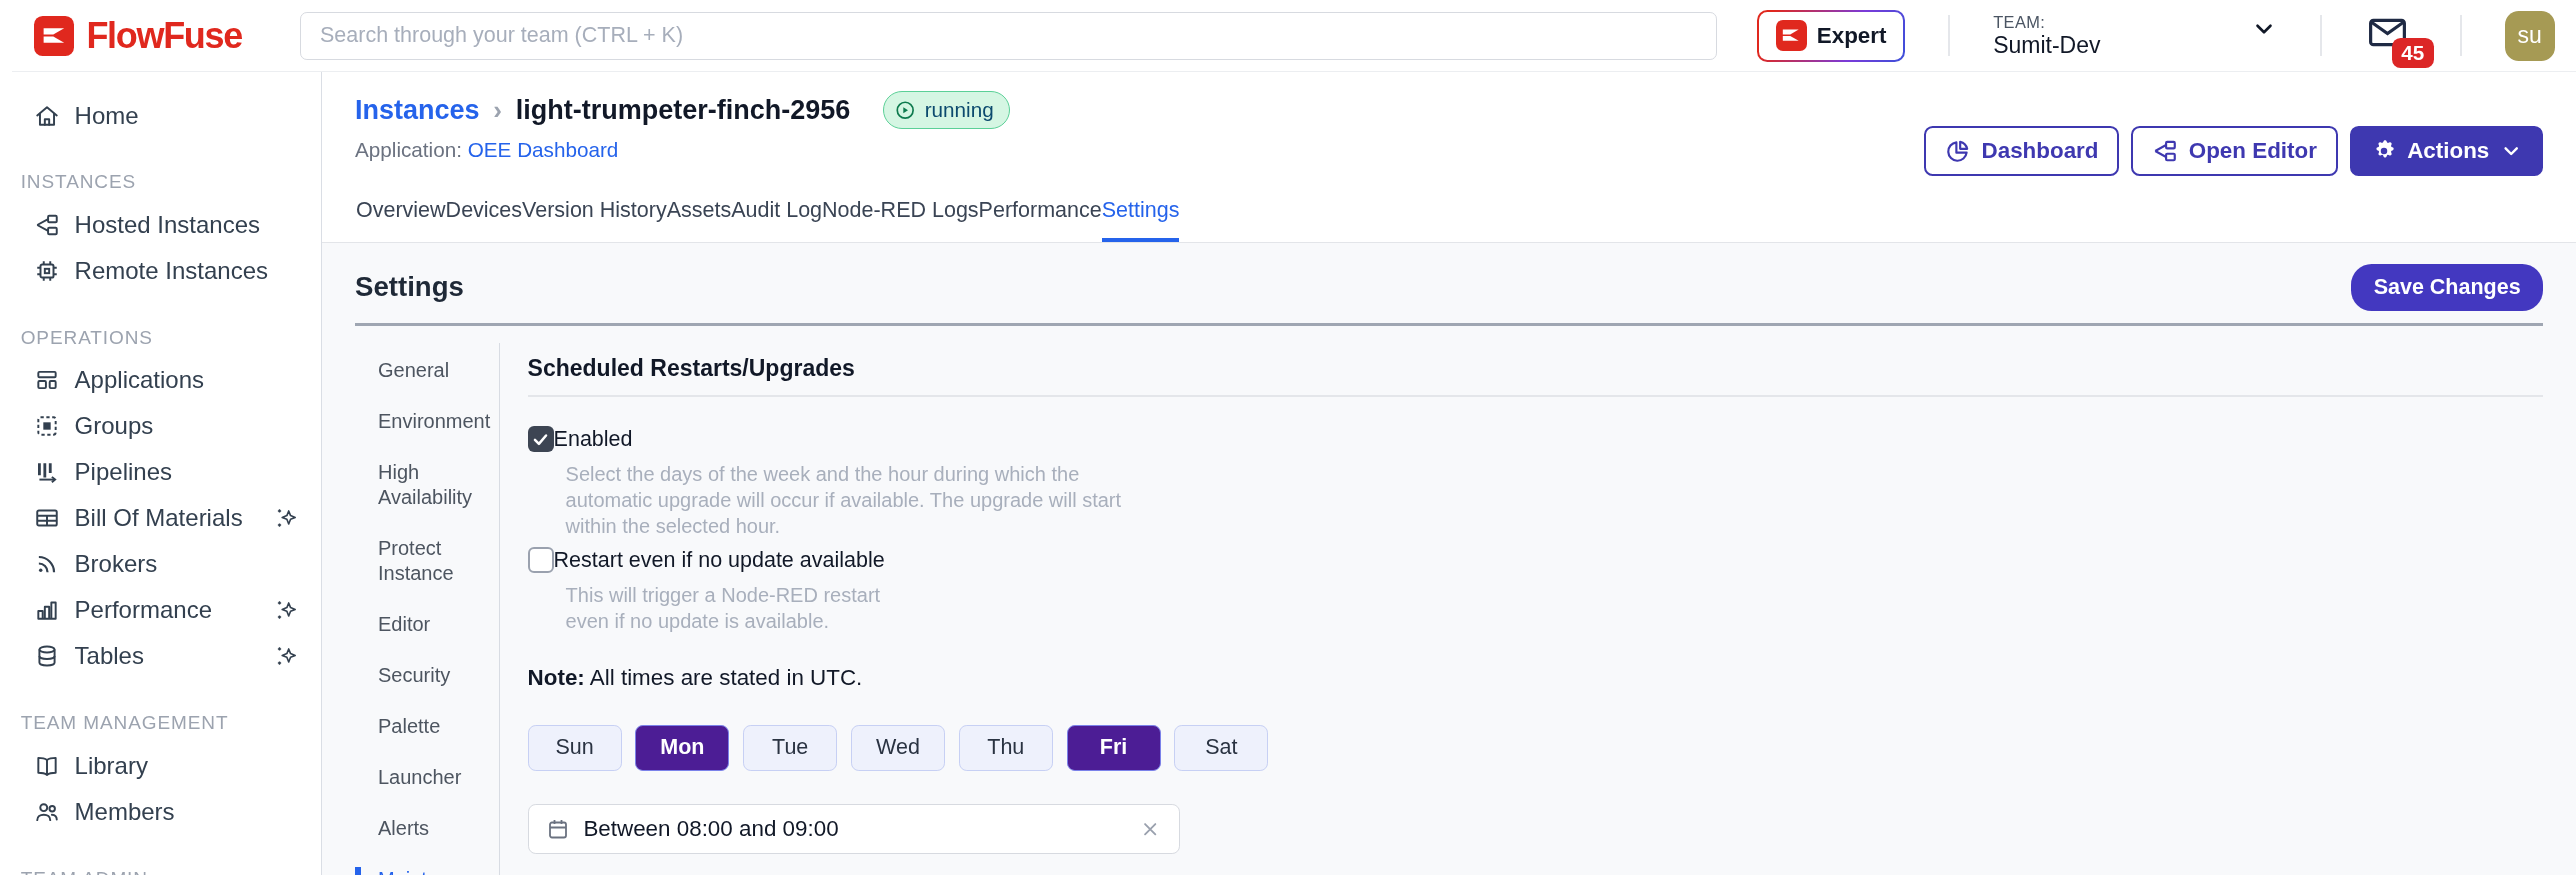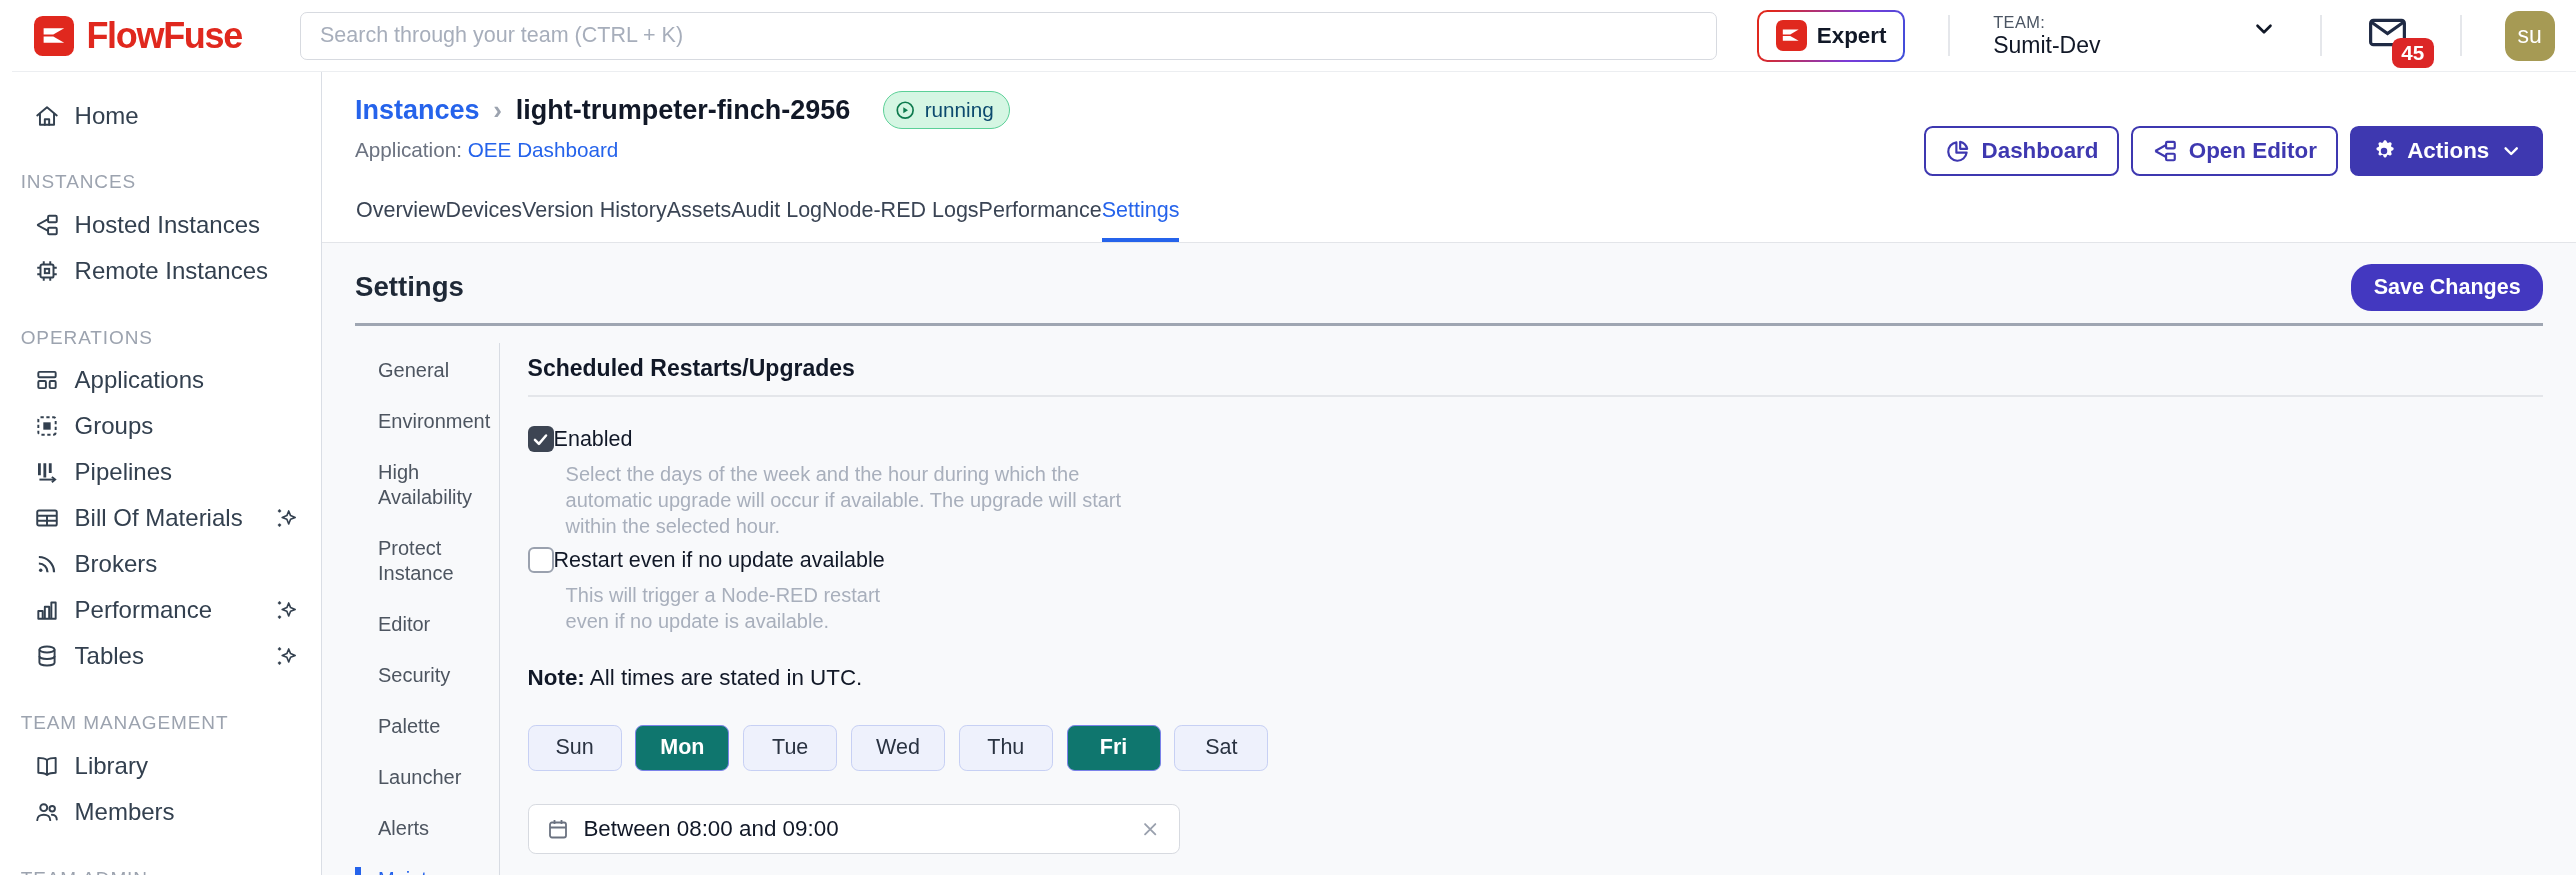--- a/index.html
+++ b/index.html
@@ -87,21 +87,21 @@
   .checkbox.unchecked { background:#fff; border:2.2px solid #9AA1AE; }
   .check-label { font-size:21.5px; color:#111827; }
   .check-help { margin:8.6px 0 3.4px 38px; font-size:20px; line-height:26px; color:#A8AFBC; }
   .help-1 { max-width:599px; }
   .help-2 { max-width:362px; }
   .note-row { margin-top:31px; font-size:22.4px; color:#111827; }
   .note-bold { font-weight:bold; }
   .days-row { display:flex; gap:13.8px; margin-top:34px; }
   .day { width:94px; height:46px; border-radius:7.8px; display:flex; align-items:center; justify-content:center;
     font-size:21.5px; cursor:pointer; background:#EEF1FC; border:1.7px solid #C7D0F4; color:#2A3342; }
-  .day.selected { background:#0f766e; border-color:#7B82EA; color:#fff; font-weight:bold; }
+  .day.selected { background:#4c1d95; border-color:#7B82EA; color:#fff; font-weight:bold; }
   .time-field { margin-top:33px; width:652px; height:50px; background:#fff; border:1.7px solid #D7DAE0;
     border-radius:7.8px; display:flex; align-items:center; padding:0 17px; gap:13.8px; cursor:pointer; }
   .time-text { font-size:22.4px; color:#111827; flex:1; }
   svg { display:block; }
 </style>
 </head>
 <body>
 
 <div class="topbar">
   <div class="logo">

